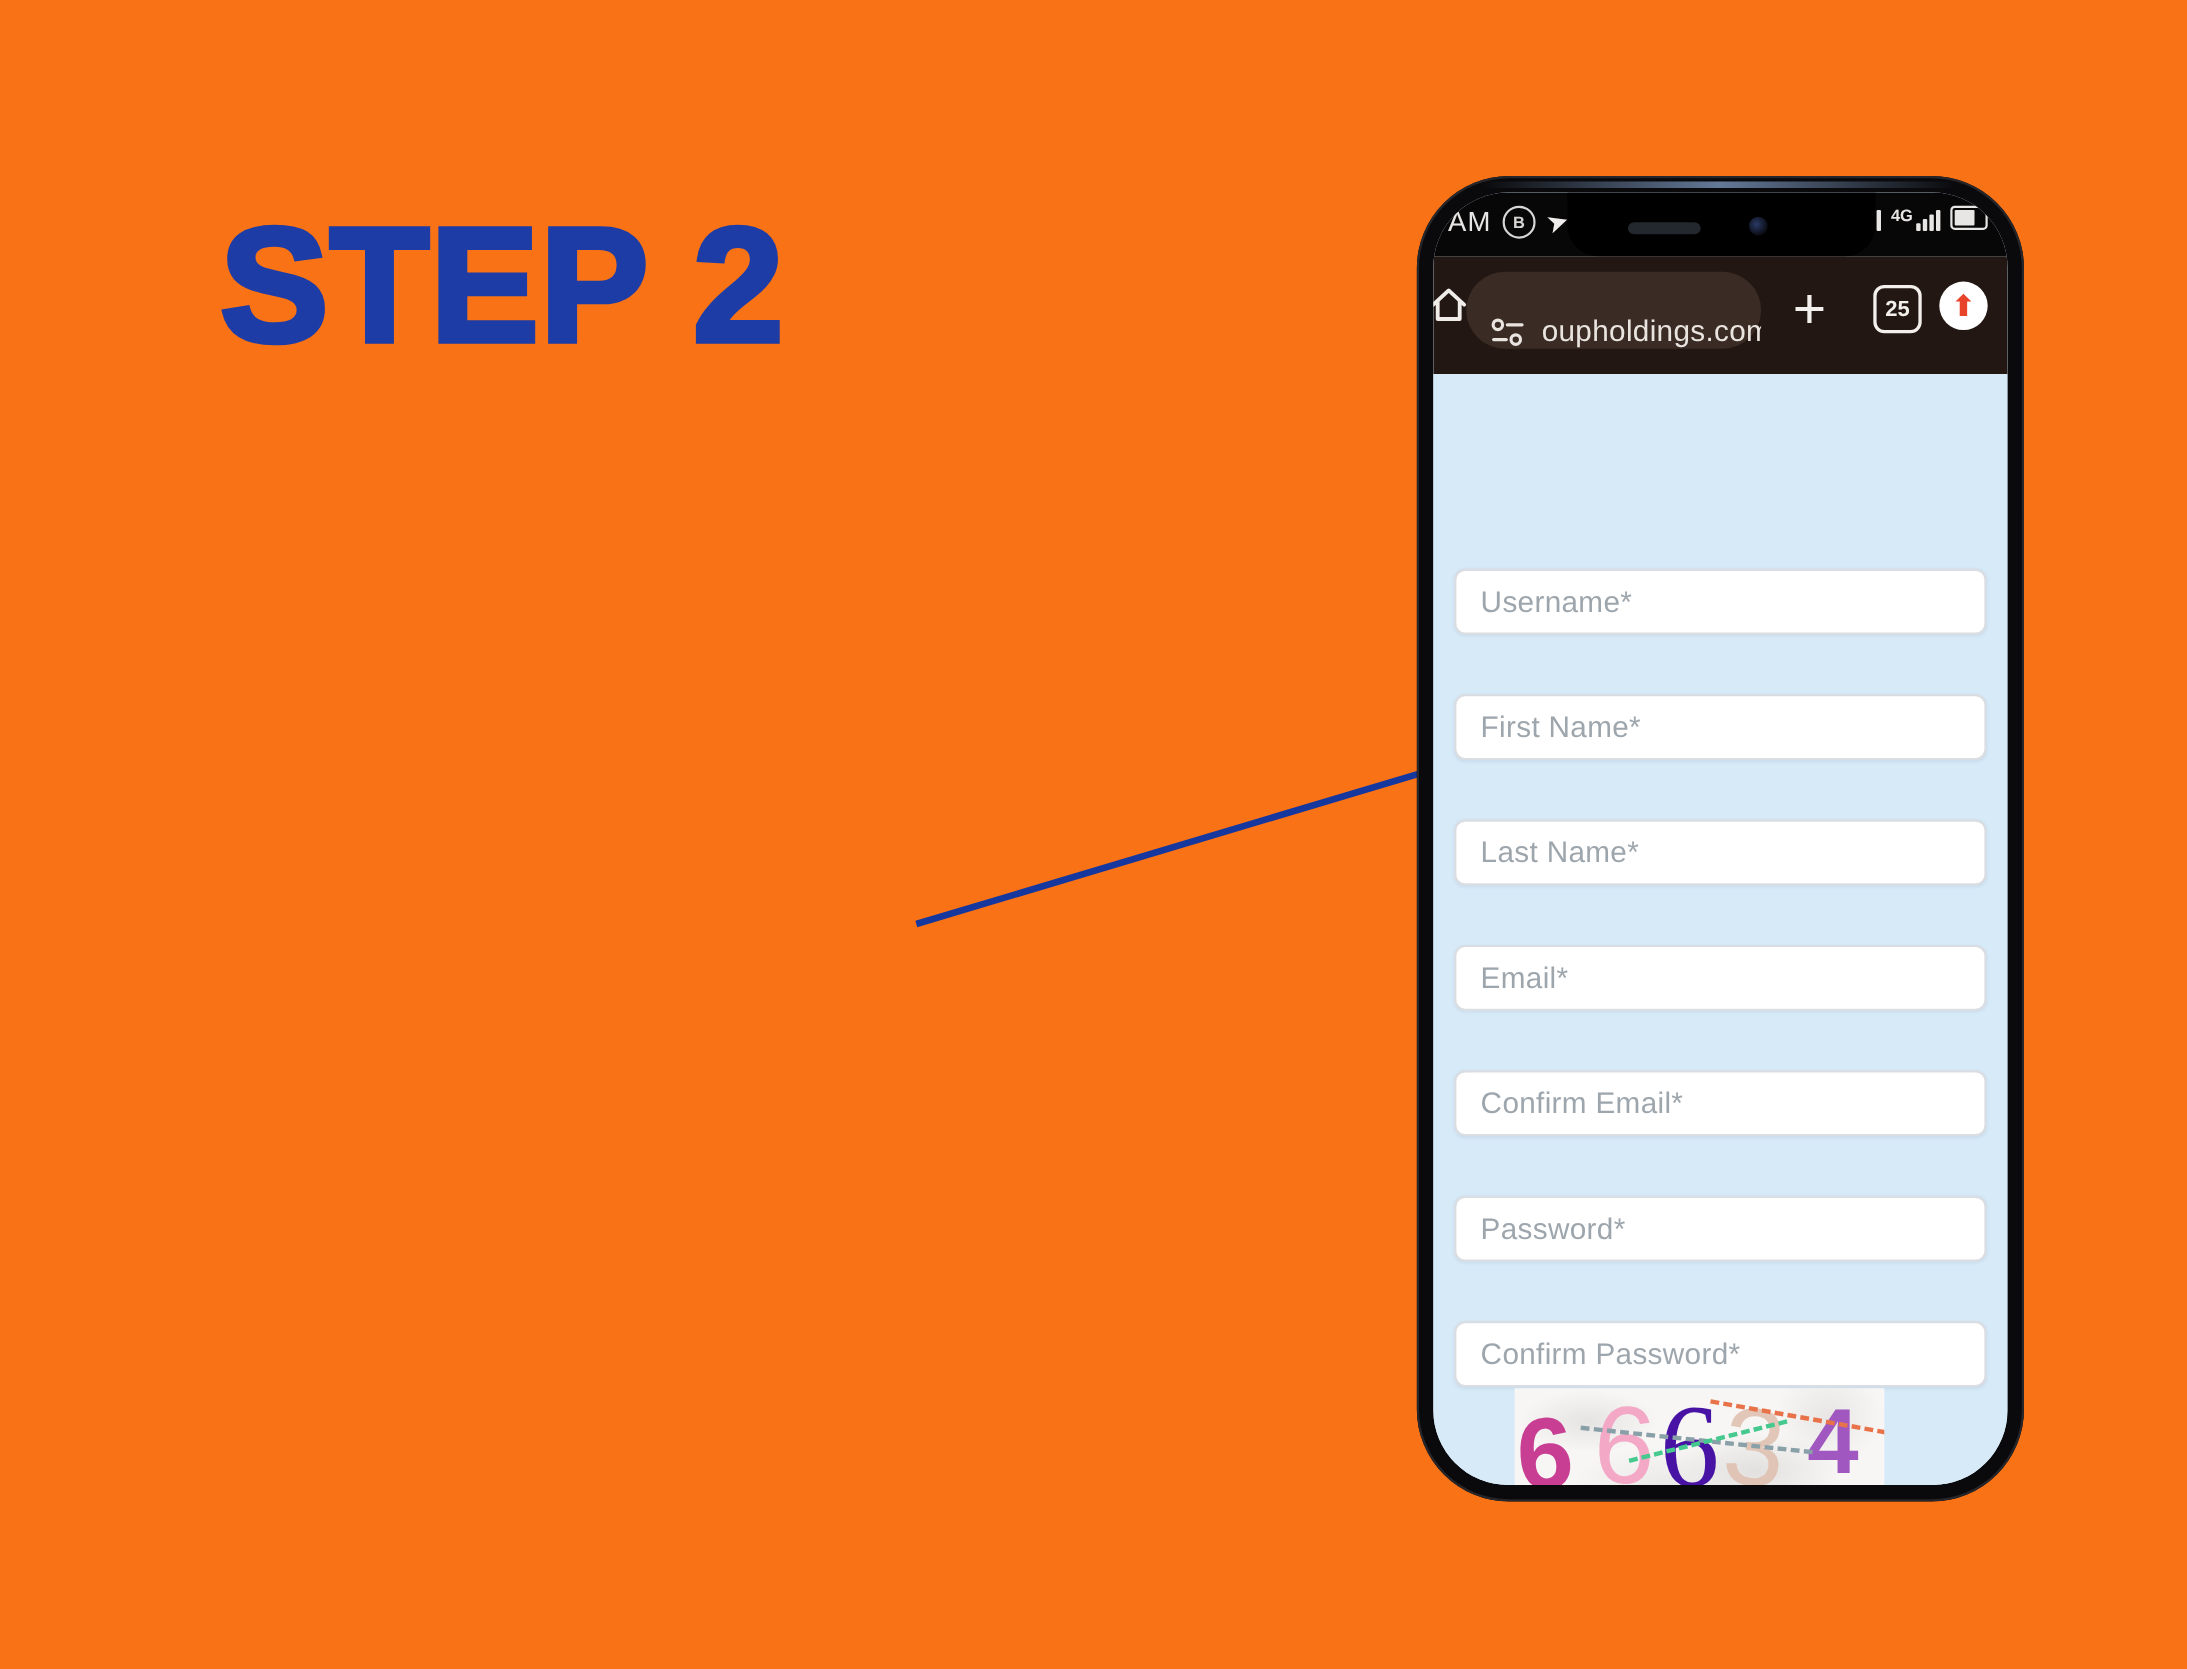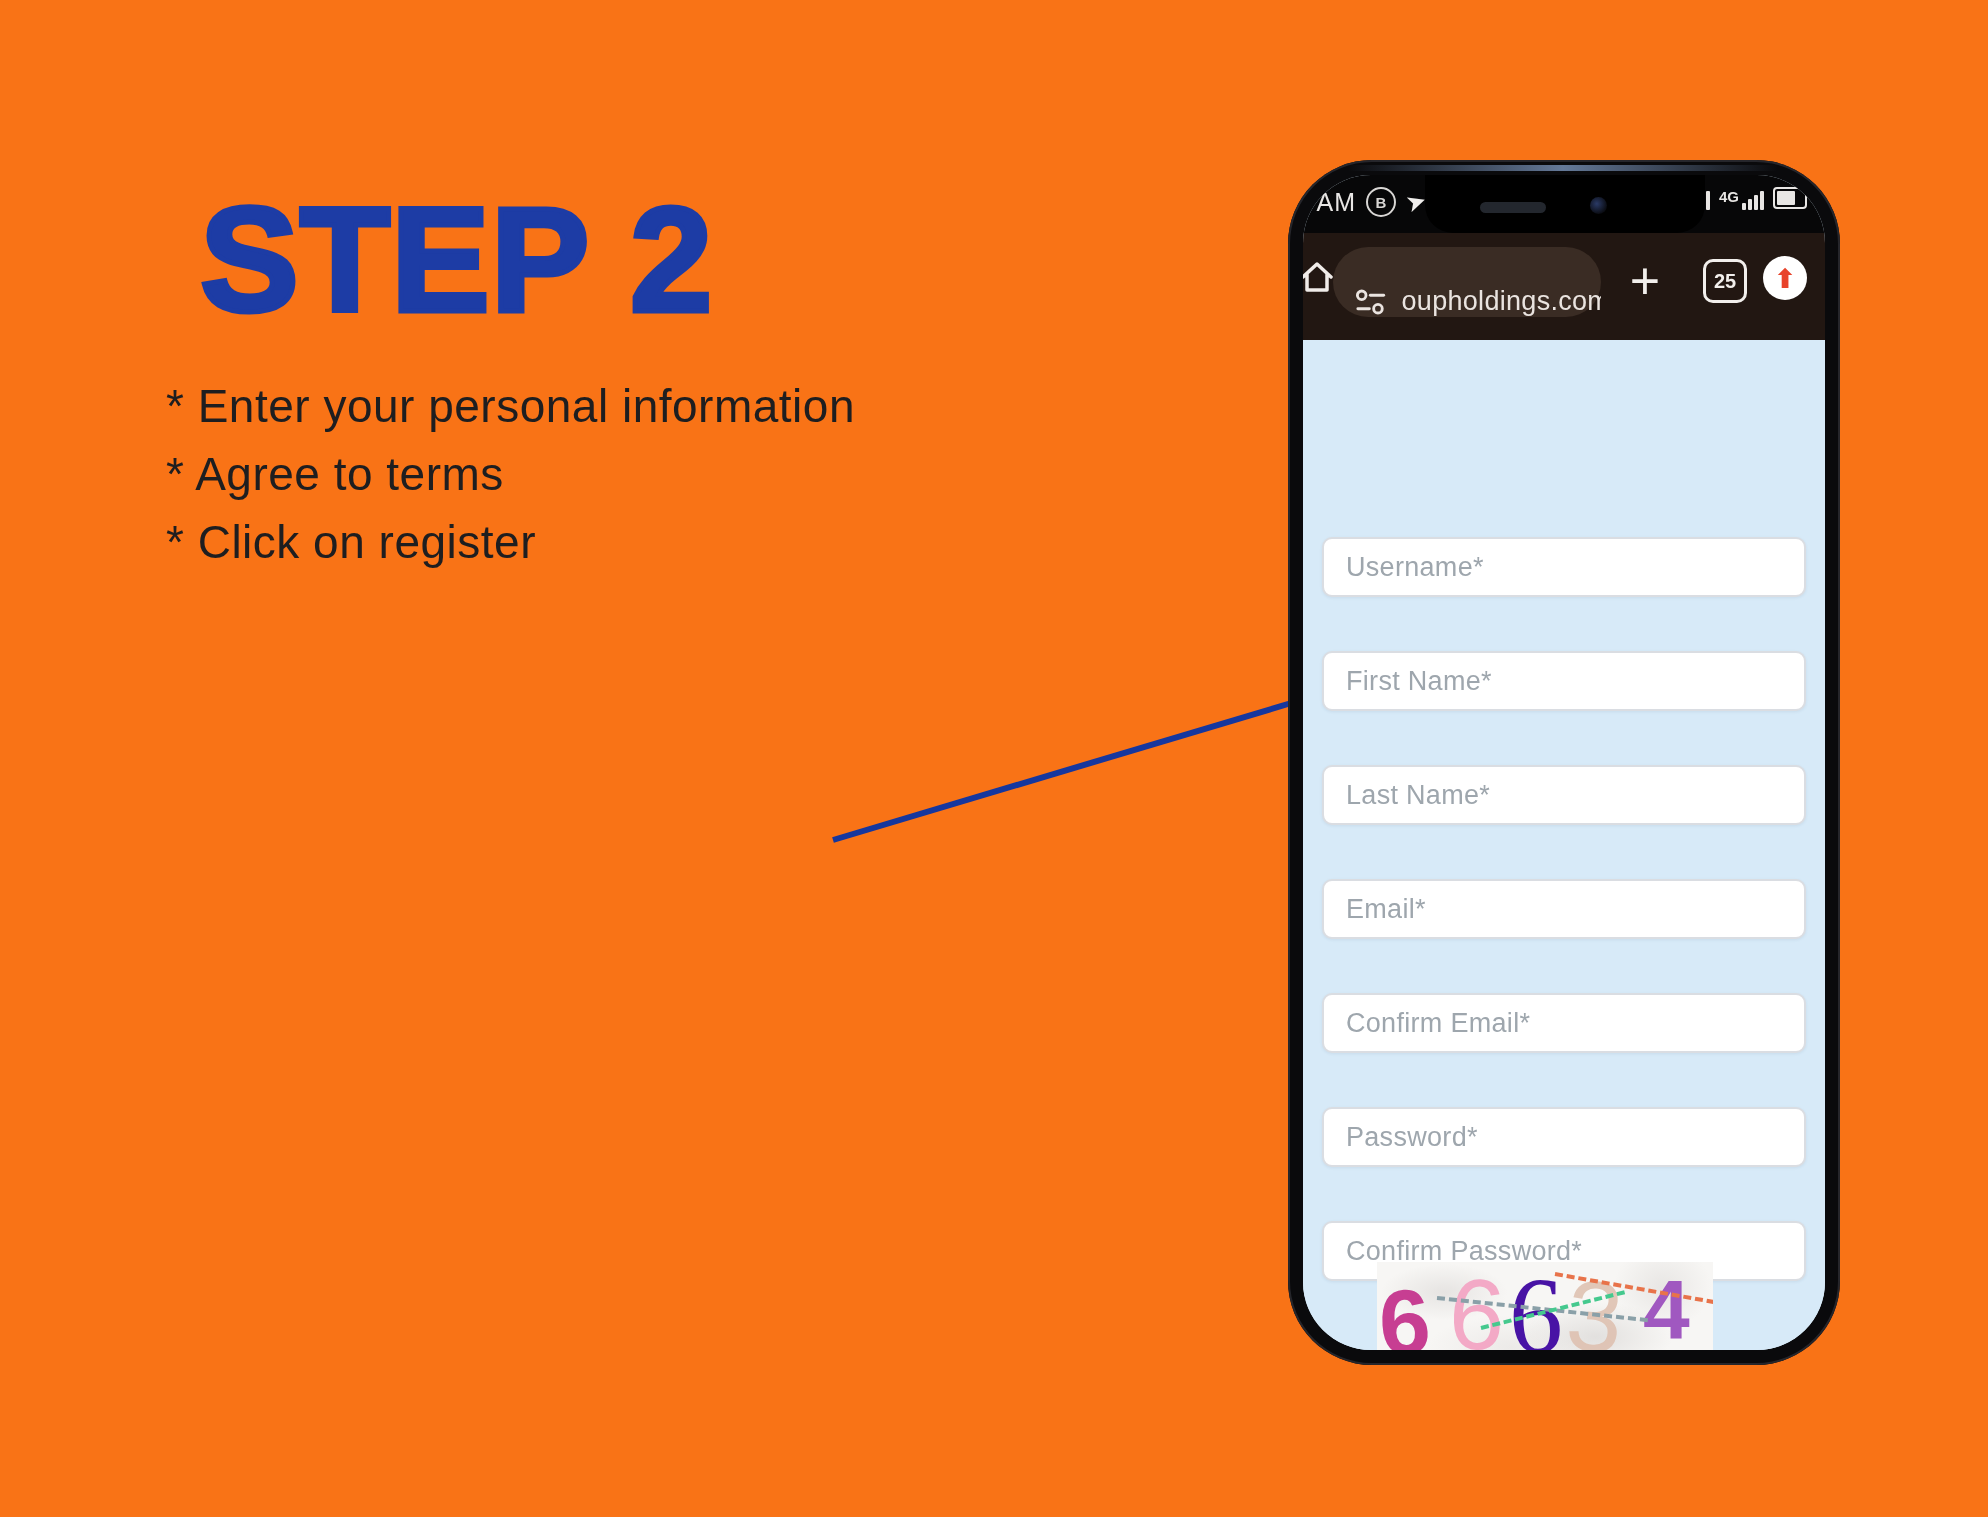--- a/index.html
+++ b/index.html
@@ -67,21 +67,21 @@
     border-radius:10px;display:flex;align-items:center;justify-content:center;color:#f2efec;
     font-size:20px;font-weight:bold;cursor:pointer;}
   .update-btn{position:absolute;left:460px;top:23px;width:44px;height:44px;border-radius:50%;
     background:#ffffff;display:flex;align-items:center;justify-content:center;cursor:pointer;}
   .update-arrow{font-family:"DejaVu Sans",sans-serif;color:#e8432b;font-size:27px;font-weight:bold;line-height:1;}
 
   
   .form-area{position:absolute;left:0;top:165px;width:522px;height:1010px;background:#d7eaf8;}
   .field{position:absolute;left:19px;width:484px;height:60px;border-radius:10px;background:#ffffff;
     border:2px solid #dadde2;box-sizing:border-box;box-shadow:0 1px 3px rgba(70,100,130,.10);
-    font-family:"Liberation Sans",sans-serif;font-size:27px;color:#333;padding:0 0 0 22px;outline:none;margin-top:20px;}
+    font-family:"Liberation Sans",sans-serif;font-size:27px;color:#333;padding:0 0 0 22px;outline:none;}
   .field::placeholder{color:#9ea6ad;opacity:1;letter-spacing:.3px;}
   .f0{top:177px;} .f1{top:291px;} .f2{top:405px;} .f3{top:519px;}
   .f4{top:633px;} .f5{top:747px;} .f6{top:861px;}
 
   
   .captcha{position:absolute;left:74px;top:922px;width:336px;height:100px;overflow:hidden;
     background:
       radial-gradient(90px 40px at 20% 30%,#e6e4e2 0%,rgba(230,228,226,0) 70%),
       radial-gradient(110px 50px at 65% 75%,#e2e0de 0%,rgba(226,224,222,0) 70%),
       radial-gradient(70px 60px at 85% 25%,#e8e6e4 0%,rgba(232,230,228,0) 70%),
@@ -98,25 +98,20 @@
   .strike-green{left:104px;top:64px;width:148px;border-top:4px dashed #45c98e;transform:rotate(-14deg);}
   .strike-teal{left:60px;top:34px;width:212px;border-top:4px dashed #8aa0a8;transform:rotate(6deg);}
 </style>
 </head>
 <body>
 
 <div class="canvas">
 
   <div class="step-title">STEP 2</div>
 
-  <div class="bullets">
-    <div class="bullet-line">* Enter your personal information</div>
-    <div class="bullet-line">* Agree to terms</div>
-    <div class="bullet-line">* Click on register</div>
-  </div>
 
   <svg class="connector" viewBox="0 0 490 170">
     <line x1="13" y1="155" x2="478" y2="16" stroke="#16379e" stroke-width="6"></line>
   </svg>
 
 
   <div class="phone">
     <div class="phone-sheen"></div>
     <div class="screen">
 

